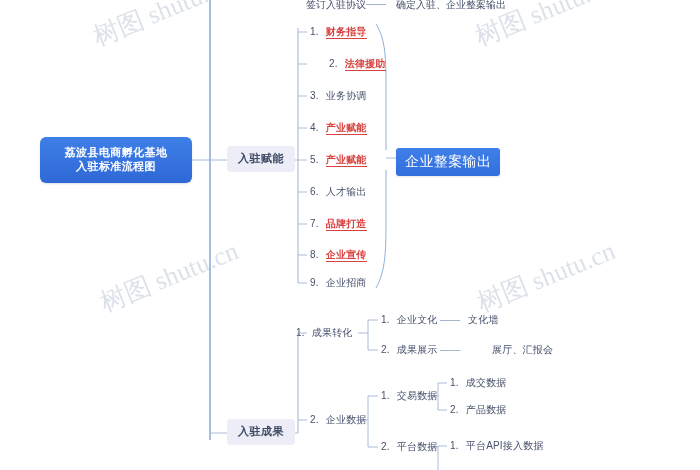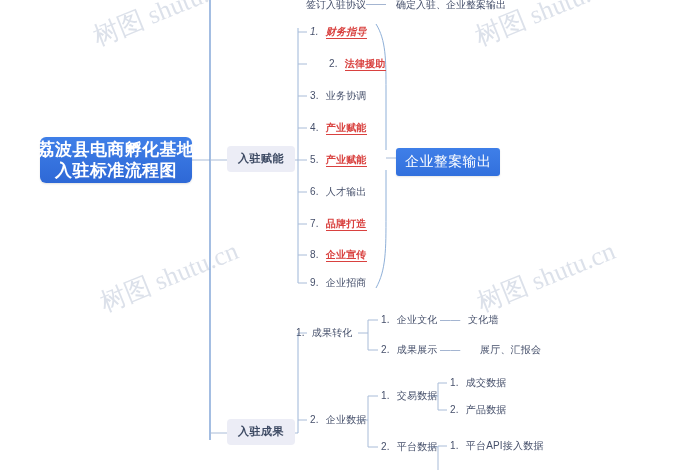--- a/index.html
+++ b/index.html
@@ -34,21 +34,21 @@
   }
   
   .root {
     left: 40px;
     top: 137px;
     width: 152px;
     height: 46px;
     background: linear-gradient(180deg, #3f7fe8 0%, #2e68d6 100%);
     border-radius: 6px;
     color: #ffffff;
-    font-size: 17px;
+    font-size: 11px;
     font-weight: bold;
     display: flex;
     flex-direction: column;
     align-items: center;
     justify-content: center;
     letter-spacing: 0.4px;
     box-shadow: 0 1px 2px rgba(0,0,0,0.12);
   }
   .root span { display: block; }
 
@@ -191,21 +191,21 @@
 
   <div class="node root">
     <span>荔波县电商孵化基地</span>
     <span>入驻标准流程图</span>
   </div>
 
   <div class="node lvl2" id="n-fuNeng">
     <span>入驻赋能</span>
   </div>
 
-  <div class="node leaf" style="left:310px;top:26px;font-style:italic;">
+  <div class="node leaf" style="left:310px;top:26px;">
     <span class="idx" style="margin-right: 4px;">1.</span>
     <span class="red leaf">财务指导</span>
   </div>
   <div class="node leaf" style="left:310px;top:58px;margin-left:19px;">
     <span style="margin-right: 4px;">2.</span>
     <span class="red leaf">法律援助</span>
   </div>
   <div class="node leaf" style="left:310px;top:90px;">
     <span style="margin-right: 4px;">3.</span>
     <span class="plain leaf">业务协调</span>
@@ -258,21 +258,21 @@
     <span>文化墙</span>
   </div>
 
   <div class="node leaf" style="left:381px;top:344px;">
     <span style="margin-right: 4px;">2.</span>
     <span class="ul">成果展示</span>
   </div>
   <div class="node leaf" style="left:440px;top:344px;color:#8aa0c4;">
     <span>——</span>
   </div>
-  <div class="node leaf" style="left:480px;top:344px;">
+  <div class="node leaf" style="left:492px;top:344px;">
     <span>展厅、汇报会</span>
   </div>
 
   <div class="node leaf" style="left:310px;top:414px;">
     <span style="margin-right: 4px;">2.</span>
     <span class="ul">企业数据</span>
   </div>
 
   <div class="node leaf" style="left:381px;top:390px;">
     <span style="margin-right: 4px;">1.</span>

